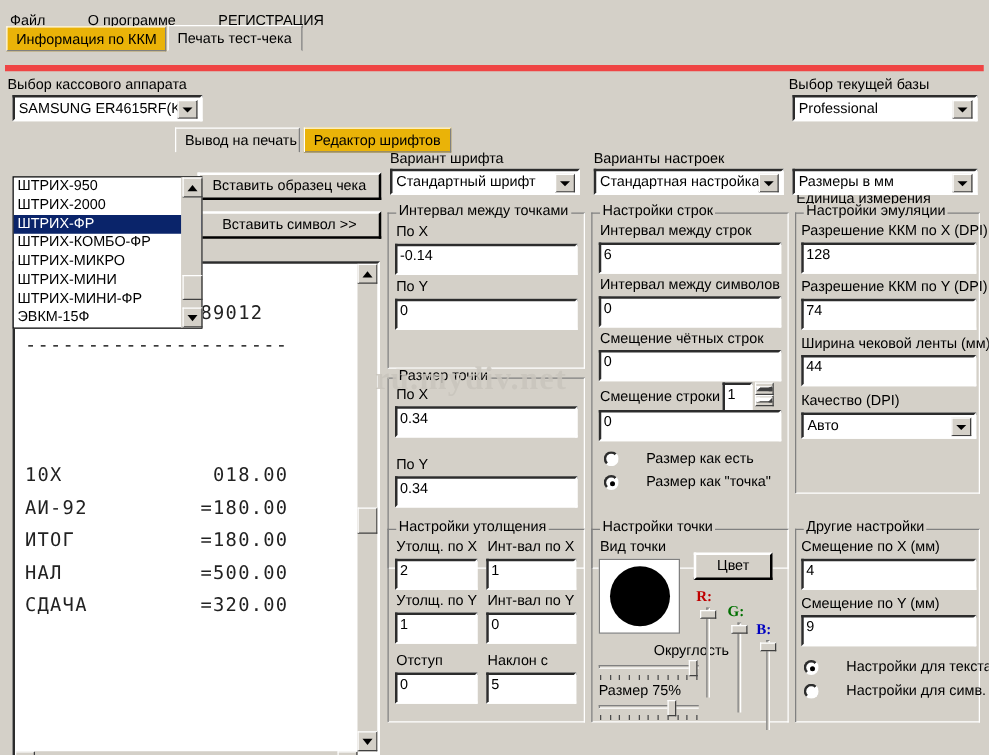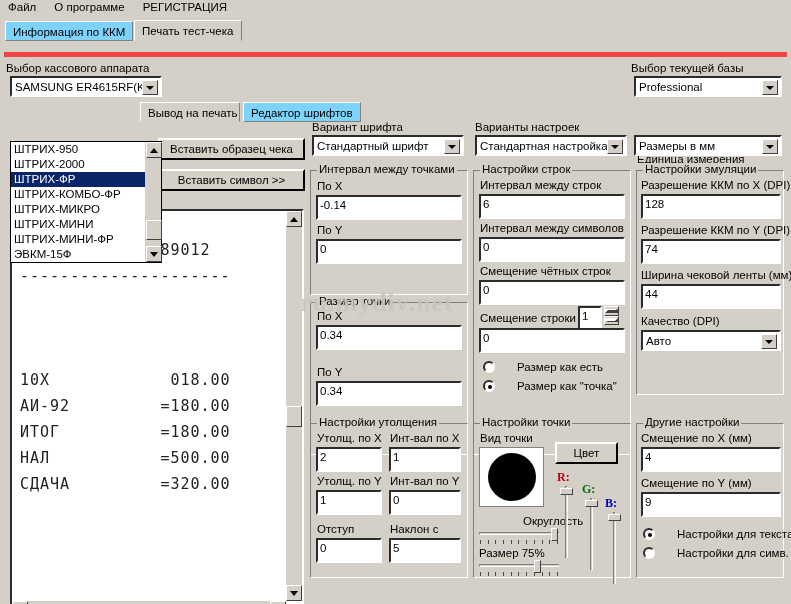--- a/index.html
+++ b/index.html
@@ -7,27 +7,27 @@
   body {
     width: 791px; height: 604px;
     background: #d4d0c8;
     font-family: "Liberation Sans", sans-serif;
     font-size: 11px;
     color: #000;
     overflow: hidden;
     position: relative;
   }
   
-  .menubar { height: 18px; padding: 0 6px 0 8px; display: flex; gap: 18px; }
+  .menubar { height: 18px; padding: 10px 6px 0 8px; display: flex; gap: 34px; }
   .menubar span { font-size: 11.5px; line-height: 14px; }
   
   .tabstrip { position: relative; height: 20px; margin: 3px 0 0 5px; }
   .tab {
     position: absolute; top: 0; height: 20px; padding: 2px 7px 0 7px;
-    background: #7dd3fc; border: 1px solid #fff;
+    background: #eab308; border: 1px solid #fff;
     border-right-color: #808080; border-bottom-color: #808080;
     font-size: 11.5px; line-height: 16px; white-space: nowrap;
   }
   .tab.sel { top: -1px; height: 21px; background: #d4d0c8; z-index: 3; border-bottom: 1px solid #d4d0c8; }
   
   .page { position: absolute; left: 4px; top: 52px; width: 783px; height: 558px;
           border-top: 5px solid #ef4444; }
   .lbl { font-size: 11.5px; line-height: 14px; white-space: nowrap; }
   
   .txt {

